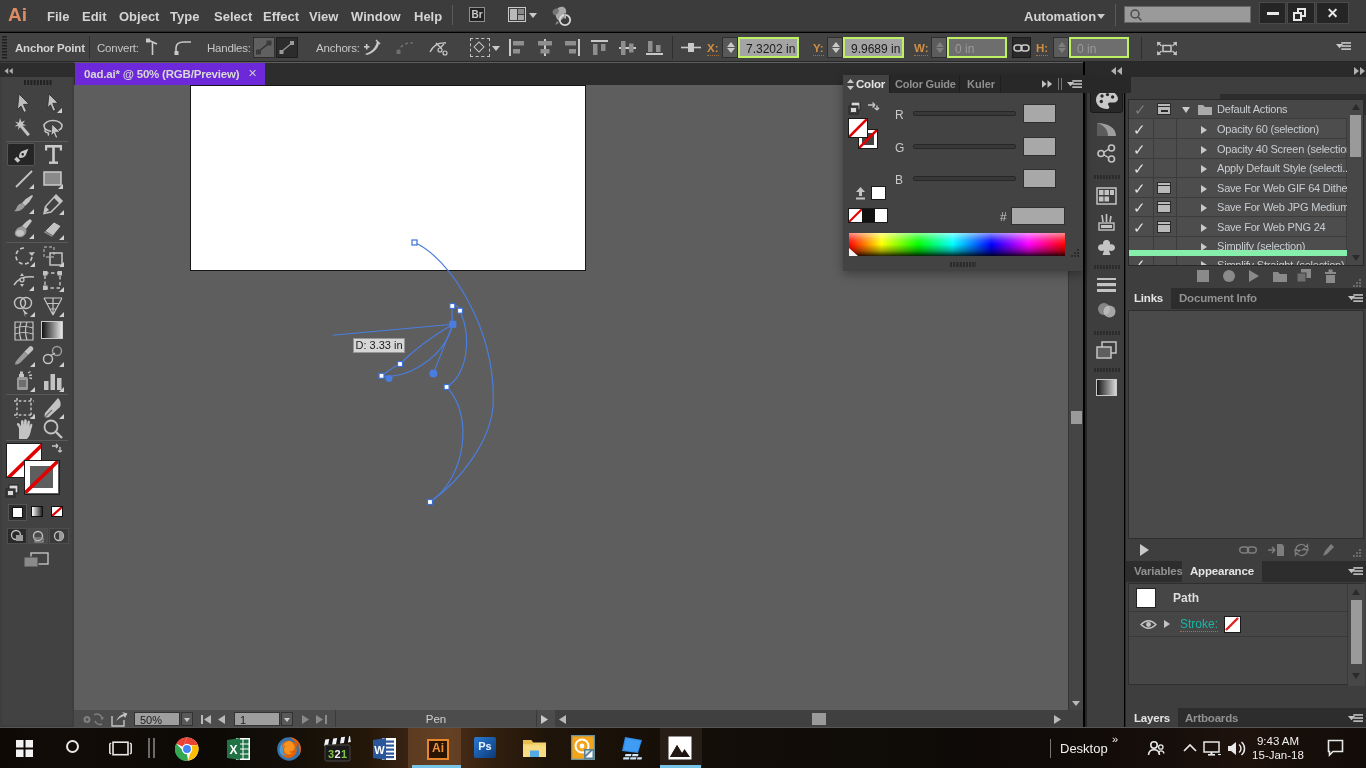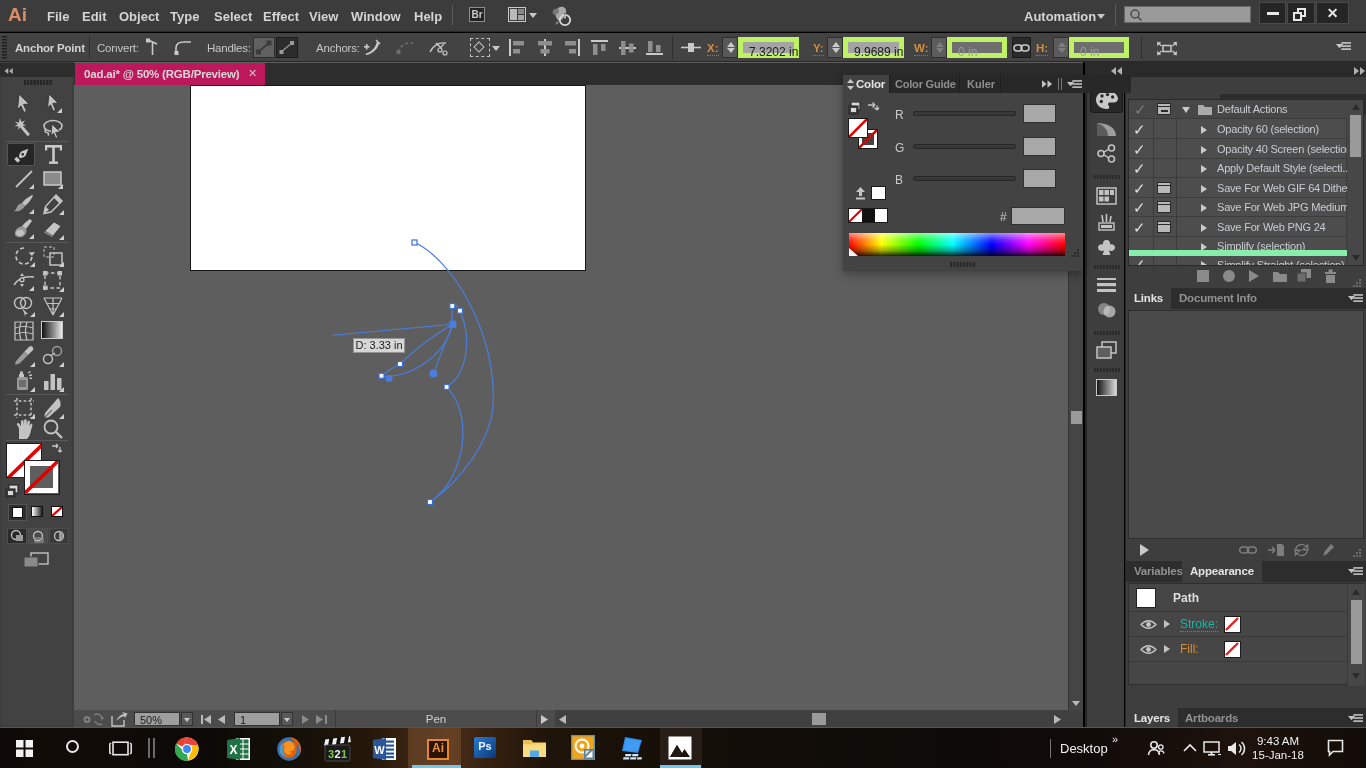--- a/index.html
+++ b/index.html
@@ -11,38 +11,38 @@
 #menubar { left:0; top:0; width:1366px; height:32px; background:#3c3c3c; border-bottom:1px solid #2a2a2a; }
 #menubar .mi { position:absolute; top:9px; font-size:13px; color:#d4d4d4;font-weight:bold; }
 #ailogo { position:absolute; left:8px; top:4px; font-size:19px; font-weight:bold; color:#dd8d63; letter-spacing:0px; }
 .vsep { position:absolute; background:#5a5a5a; width:1px; }
 
 .winbtn { position:absolute; top:2px; height:22px; background:#252525; border:1px solid #4a4a4a; color:#e8e8e8; text-align:center; }
 
 #ctrlbar { left:0; top:33px; width:1366px; height:29px; background:#434343; border-bottom:1px solid #282828; }
 #ctrlbar .lbl { position:absolute; top:9px; font-size:11.5px; color:#c6c6c6; letter-spacing:-0.2px; }
 #ctrlbar .olbl { position:absolute; top:9px; font-size:11.5px; color:#cf8f44; border-bottom:1px dotted #a2743a; padding-bottom:1px; font-weight:bold; }
-.inpbox { position:absolute; top:4px; height:21px; background:#a4a4a4; border:5px solid #bef264; font-size:12px; color:#1c1c1c; padding:3px 0 0 6px; }
+.inpbox { position:absolute; top:4px; height:21px; background:#a4a4a4; border:2px solid #bef264; font-size:12px; color:#1c1c1c; padding:3px 0 0 6px; }
 .spin { position:absolute; top:4px; width:16px; height:21px; background:#585858; border:1px solid #2e2e2e; }
 .spin:before { content:""; position:absolute; left:4px; top:4px; border-left:4px solid transparent; border-right:4px solid transparent; border-bottom:5px solid #c9c9c9; }
 .spin:after { content:""; position:absolute; left:4px; bottom:4px; border-left:4px solid transparent; border-right:4px solid transparent; border-top:5px solid #c9c9c9; }
 .spin.dis { background:#5c5c5c; }
 .spin.dis:before { border-bottom-color:#7e7e7e; }
 .spin.dis:after { border-top-color:#7e7e7e; }
 .inpbox.dis { background:#6e6e6e; color:#9b9b9b; }
 
 #leftdock { left:0; top:62px; width:74px; height:666px; background:#3e3e3e; }
 #ldtop { position:absolute; left:0; top:1px; width:74px; height:14px; background:#2d2d2d; color:#b0b0b0; }
 #toolbar { position:absolute; left:2px; top:15px; width:70px; height:648px; background:#424242; }
 .tool { position:absolute; width:24px; height:24px; }
 .tsep { position:absolute; left:4px; width:62px; height:1px; background:#595959; }
 
 #canvasarea { left:74px; top:62px; width:1009px; height:666px; background:#5e5e5e; }
 #tabbar { position:absolute; left:0; top:1px; width:1009px; height:22px; background:#2d2d2d; }
-#doctab { position:absolute; left:1px; top:0px; width:190px; height:22px; background:#be185d; color:#d8d8d8; font-size:11.5px; font-weight:bold; padding:5px 0 0 9px; white-space:nowrap; letter-spacing:-0.2px; }
+#doctab { position:absolute; left:1px; top:0px; width:190px; height:22px; background:#6d28d9; color:#d8d8d8; font-size:11.5px; font-weight:bold; padding:5px 0 0 9px; white-space:nowrap; letter-spacing:-0.2px; }
 #statusbar { position:absolute; left:0px; top:648px; width:481px; height:18px; background:#4c4c4c; font-size:12px; color:#cccccc; }
 #hscroll { position:absolute; left:481px; top:648px; width:528px; height:18px; background:#404040; }
 #vscroll { position:absolute; left:994px; top:23px; width:15px; height:625px; background:#454545; border-left:1px solid #353535; }
 
 #docktop { left:1085px; top:62px; width:281px; height:15px; background:#2a2a2a; }
 #iconstrip { left:1085px; top:77px; width:39px; height:651px; background:#3e3e3e; border-left:2px solid #262626; }
 #panels { left:1125px; top:77px; width:241px; height:651px; background:#3e3e3e; border-left:1px solid #2a2a2a; }
 .ptabs { position:absolute; left:0; width:240px; height:21px; background:#2d2d2d; }
 .ptab { position:absolute; top:0; height:21px; font-size:11.5px; font-weight:bold; color:#919191; padding:4px 8px 0 8px; white-space:nowrap; letter-spacing:-0.2px; }
 .ptab.act { background:#3e3e3e; color:#e4e4e4; }
@@ -895,33 +895,20 @@
           </svg>
         <div class="abs" style="left:35px; top:7px; width:0; height:0; border-top:4.5px solid transparent; border-bottom:4.5px solid transparent; border-left:6px solid #c3c3c3;"></div>
         <div class="abs" style="left:51px; top:4px; color:#14b8a6; border-bottom:1px dotted #a2743a; padding-bottom:0px;">Stroke:</div>
         <div class="abs" style="left:95px; top:3px; width:17px; height:17px; background:#fff; border:1.5px solid #1a1a1a;">
             <svg width="14" height="14">
               <line x1="1" y1="13" x2="13" y2="1" stroke="#d22" stroke-width="2.4"></line>
             </svg>
           </div>
         <div class="abs" style="left:42px; top:0px; width:1px; height:24px;"></div>
       </div>
-      <div class="abs" style="left:0; top:54px; width:218px; height:24px; border-bottom:1px solid #3a3a3a;">
-        <svg class="abs" style="left:11px; top:6px;" width="17" height="11" viewBox="0 0 17 11">
-            <path d="M1 5.5 Q8.5 -2 16 5.5 Q8.5 13 1 5.5 Z" fill="none" stroke="#c3c3c3" stroke-width="1.3"></path>
-            <circle cx="8.5" cy="5.5" r="2.4" fill="#c3c3c3"></circle>
-          </svg>
-        <div class="abs" style="left:35px; top:7px; width:0; height:0; border-top:4.5px solid transparent; border-bottom:4.5px solid transparent; border-left:6px solid #c3c3c3;"></div>
-        <div class="abs" style="left:51px; top:4px; color:#d28d3f;">Fill:</div>
-        <div class="abs" style="left:95px; top:3px; width:17px; height:17px; background:#fff; border:1.5px solid #1a1a1a;">
-            <svg width="14" height="14">
-              <line x1="1" y1="13" x2="13" y2="1" stroke="#d22" stroke-width="2.4"></line>
-            </svg>
-          </div>
-      </div>
       <div class="abs" style="left:219px; top:0; width:17px; height:102px; background:#474747;">
         <div class="abs" style="left:4px; top:5px; width:0; height:0; border-left:4.5px solid transparent; border-right:4.5px solid transparent; border-bottom:6px solid #2a2a2a;"></div>
         <div class="abs" style="left:3px; top:16px; width:11px; height:64px; background:#9a9a9a;"></div>
         <div class="abs" style="left:4px; top:89px; width:0; height:0; border-left:4.5px solid transparent; border-right:4.5px solid transparent; border-top:6px solid #2a2a2a;"></div>
       </div>
     </div>
 
     <div class="ptabs" style="top:631px; height:20px;">
       <div class="ptab act" style="left:0px;">Layers</div>
       <div class="ptab" style="left:51px;">Artboards</div>

